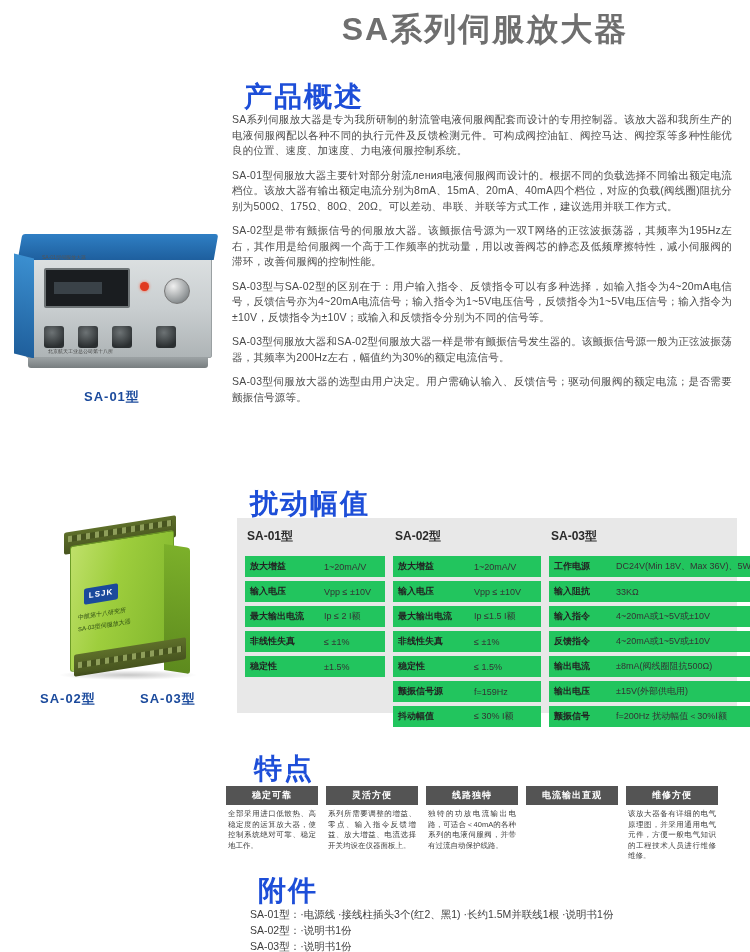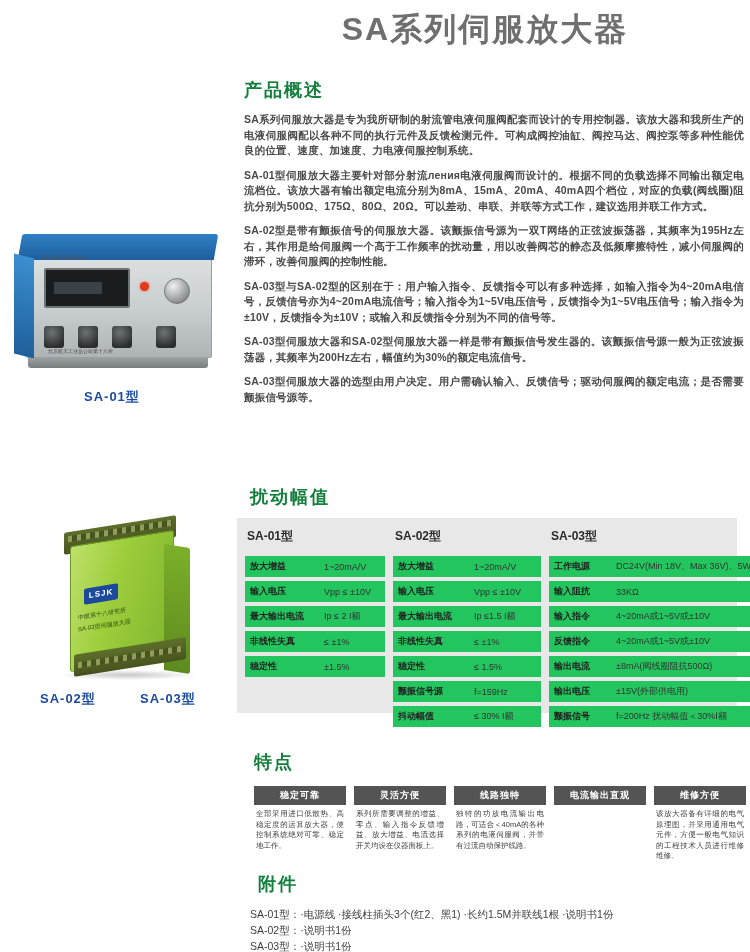--- a/index.html
+++ b/index.html
@@ -16,30 +16,30 @@
 
   
   .main-title {
     position:absolute; left:250px; top:8px; width:470px;
     font-size:32px; font-weight:bold; color:#6f6f6f;
     letter-spacing:2px; text-align:center;
   }
 
   
   .sec-h {
-    font-size:18px; font-weight:bold; color:#15803d; letter-spacing:2px;
+    font-size:28px; font-weight:bold; color:#1d4ed8; letter-spacing:2px;
   }
   #sec-overview { position:absolute; left:244px; top:78px; }
   #sec-perf     { position:absolute; left:250px; top:485px; }
   #sec-feature  { position:absolute; left:254px; top:750px; }
   #sec-access   { position:absolute; left:258px; top:872px; }
 
   
   .overview {
-    position:absolute; left:244px; top:112px; width:500px;font-weight:bold;
+    position:absolute; left:232px; top:112px; width:500px;
   }
   .overview p {
     margin:0 0 9px 0;
     font-size:10.5px;
     line-height:15.5px;
     color:#4a4a4a;
     text-align:justify;
     letter-spacing:0.2px;
   }
 
@@ -176,21 +176,21 @@
     background:#22c55e; padding:4px 5px; color:#333; white-space:nowrap;
     height:17px; vertical-align:middle;
   }
   table.perf td.k { font-weight:bold; color:#222; }
   .c1 td.k { width:74px; } .c1 td.v { width:66px; }
   .c2 td.k { width:76px; } .c2 td.v { width:72px; }
   .c3 td.k { width:62px; } .c3 td.v { width:128px; }
 
   
   .feat-wrap {
-    position:absolute; left:250px; top:786px; width:500px; height:70px;
+    position:absolute; left:222px; top:786px; width:500px; height:70px;
     display:flex;
     justify-content:space-between;
   }
   .feat-col { flex:1; padding:0 4px; }
   .feat-h {
     background:#545454; color:#fff; font-size:9px; font-weight:bold;
     text-align:center; padding:3px 0; letter-spacing:1px;
   }
   .feat-b {
     font-size:7.5px; line-height:10.5px; color:#3d3d3d; padding:4px 2px 0 2px;

